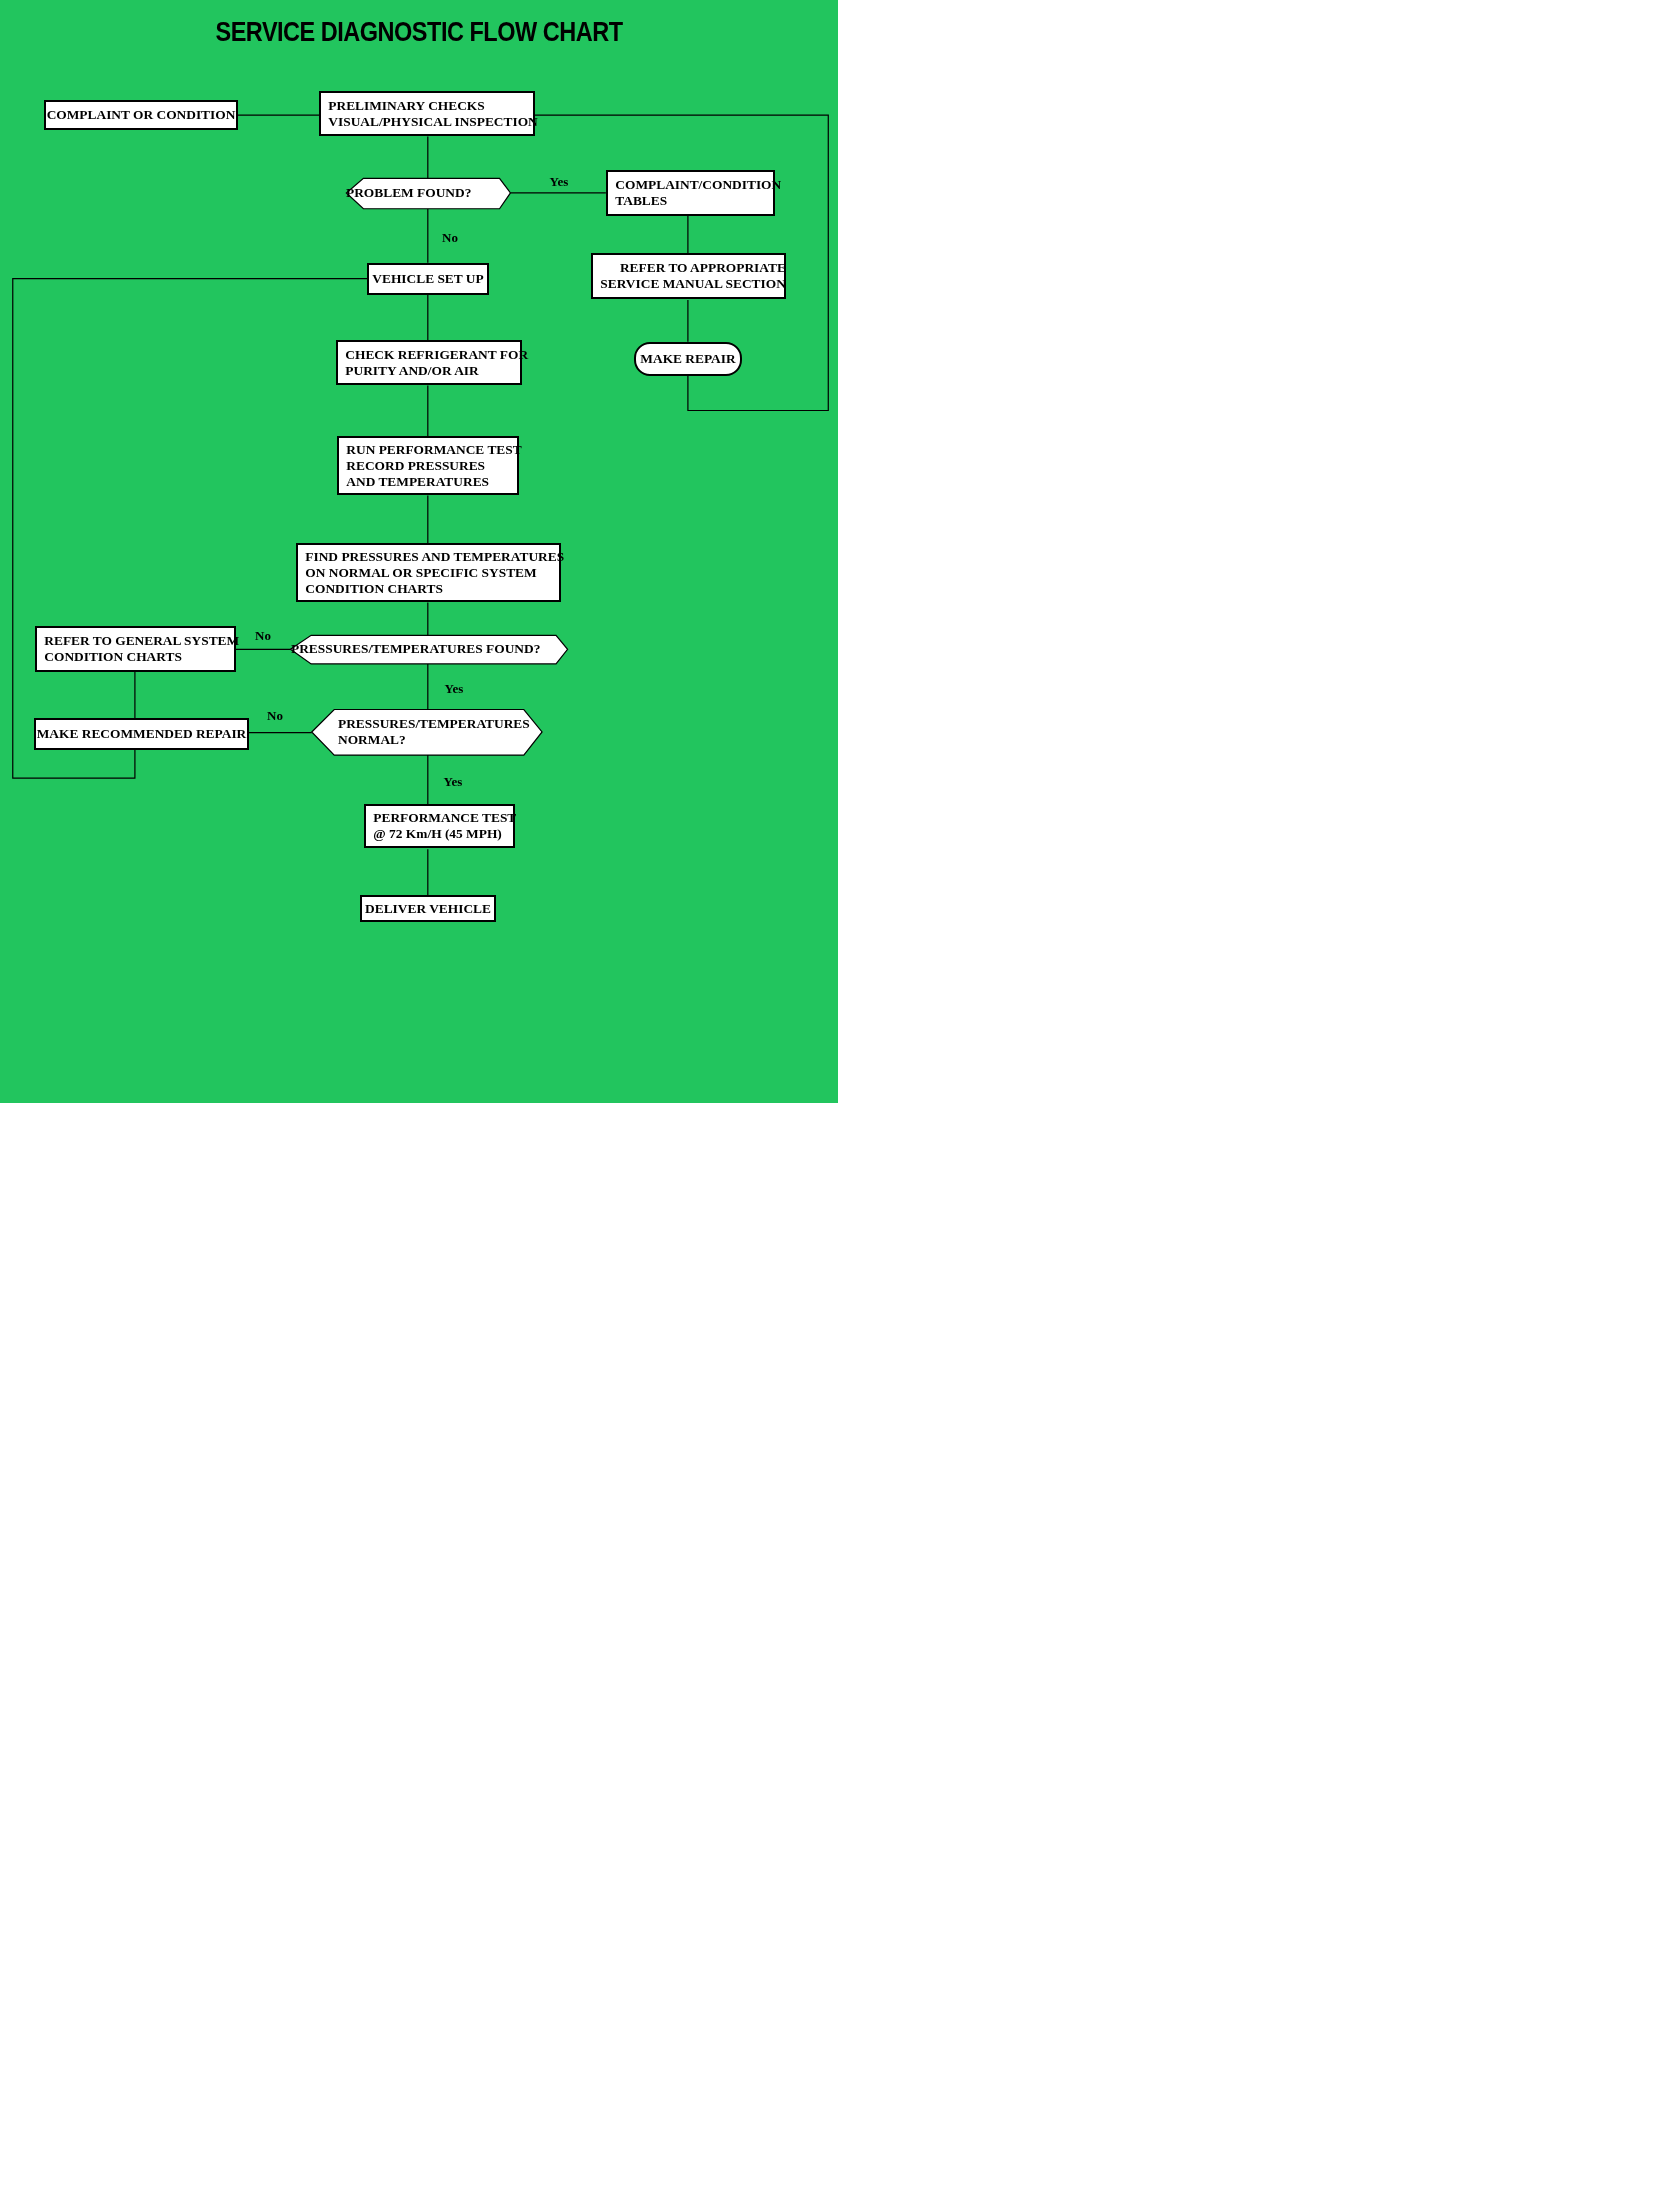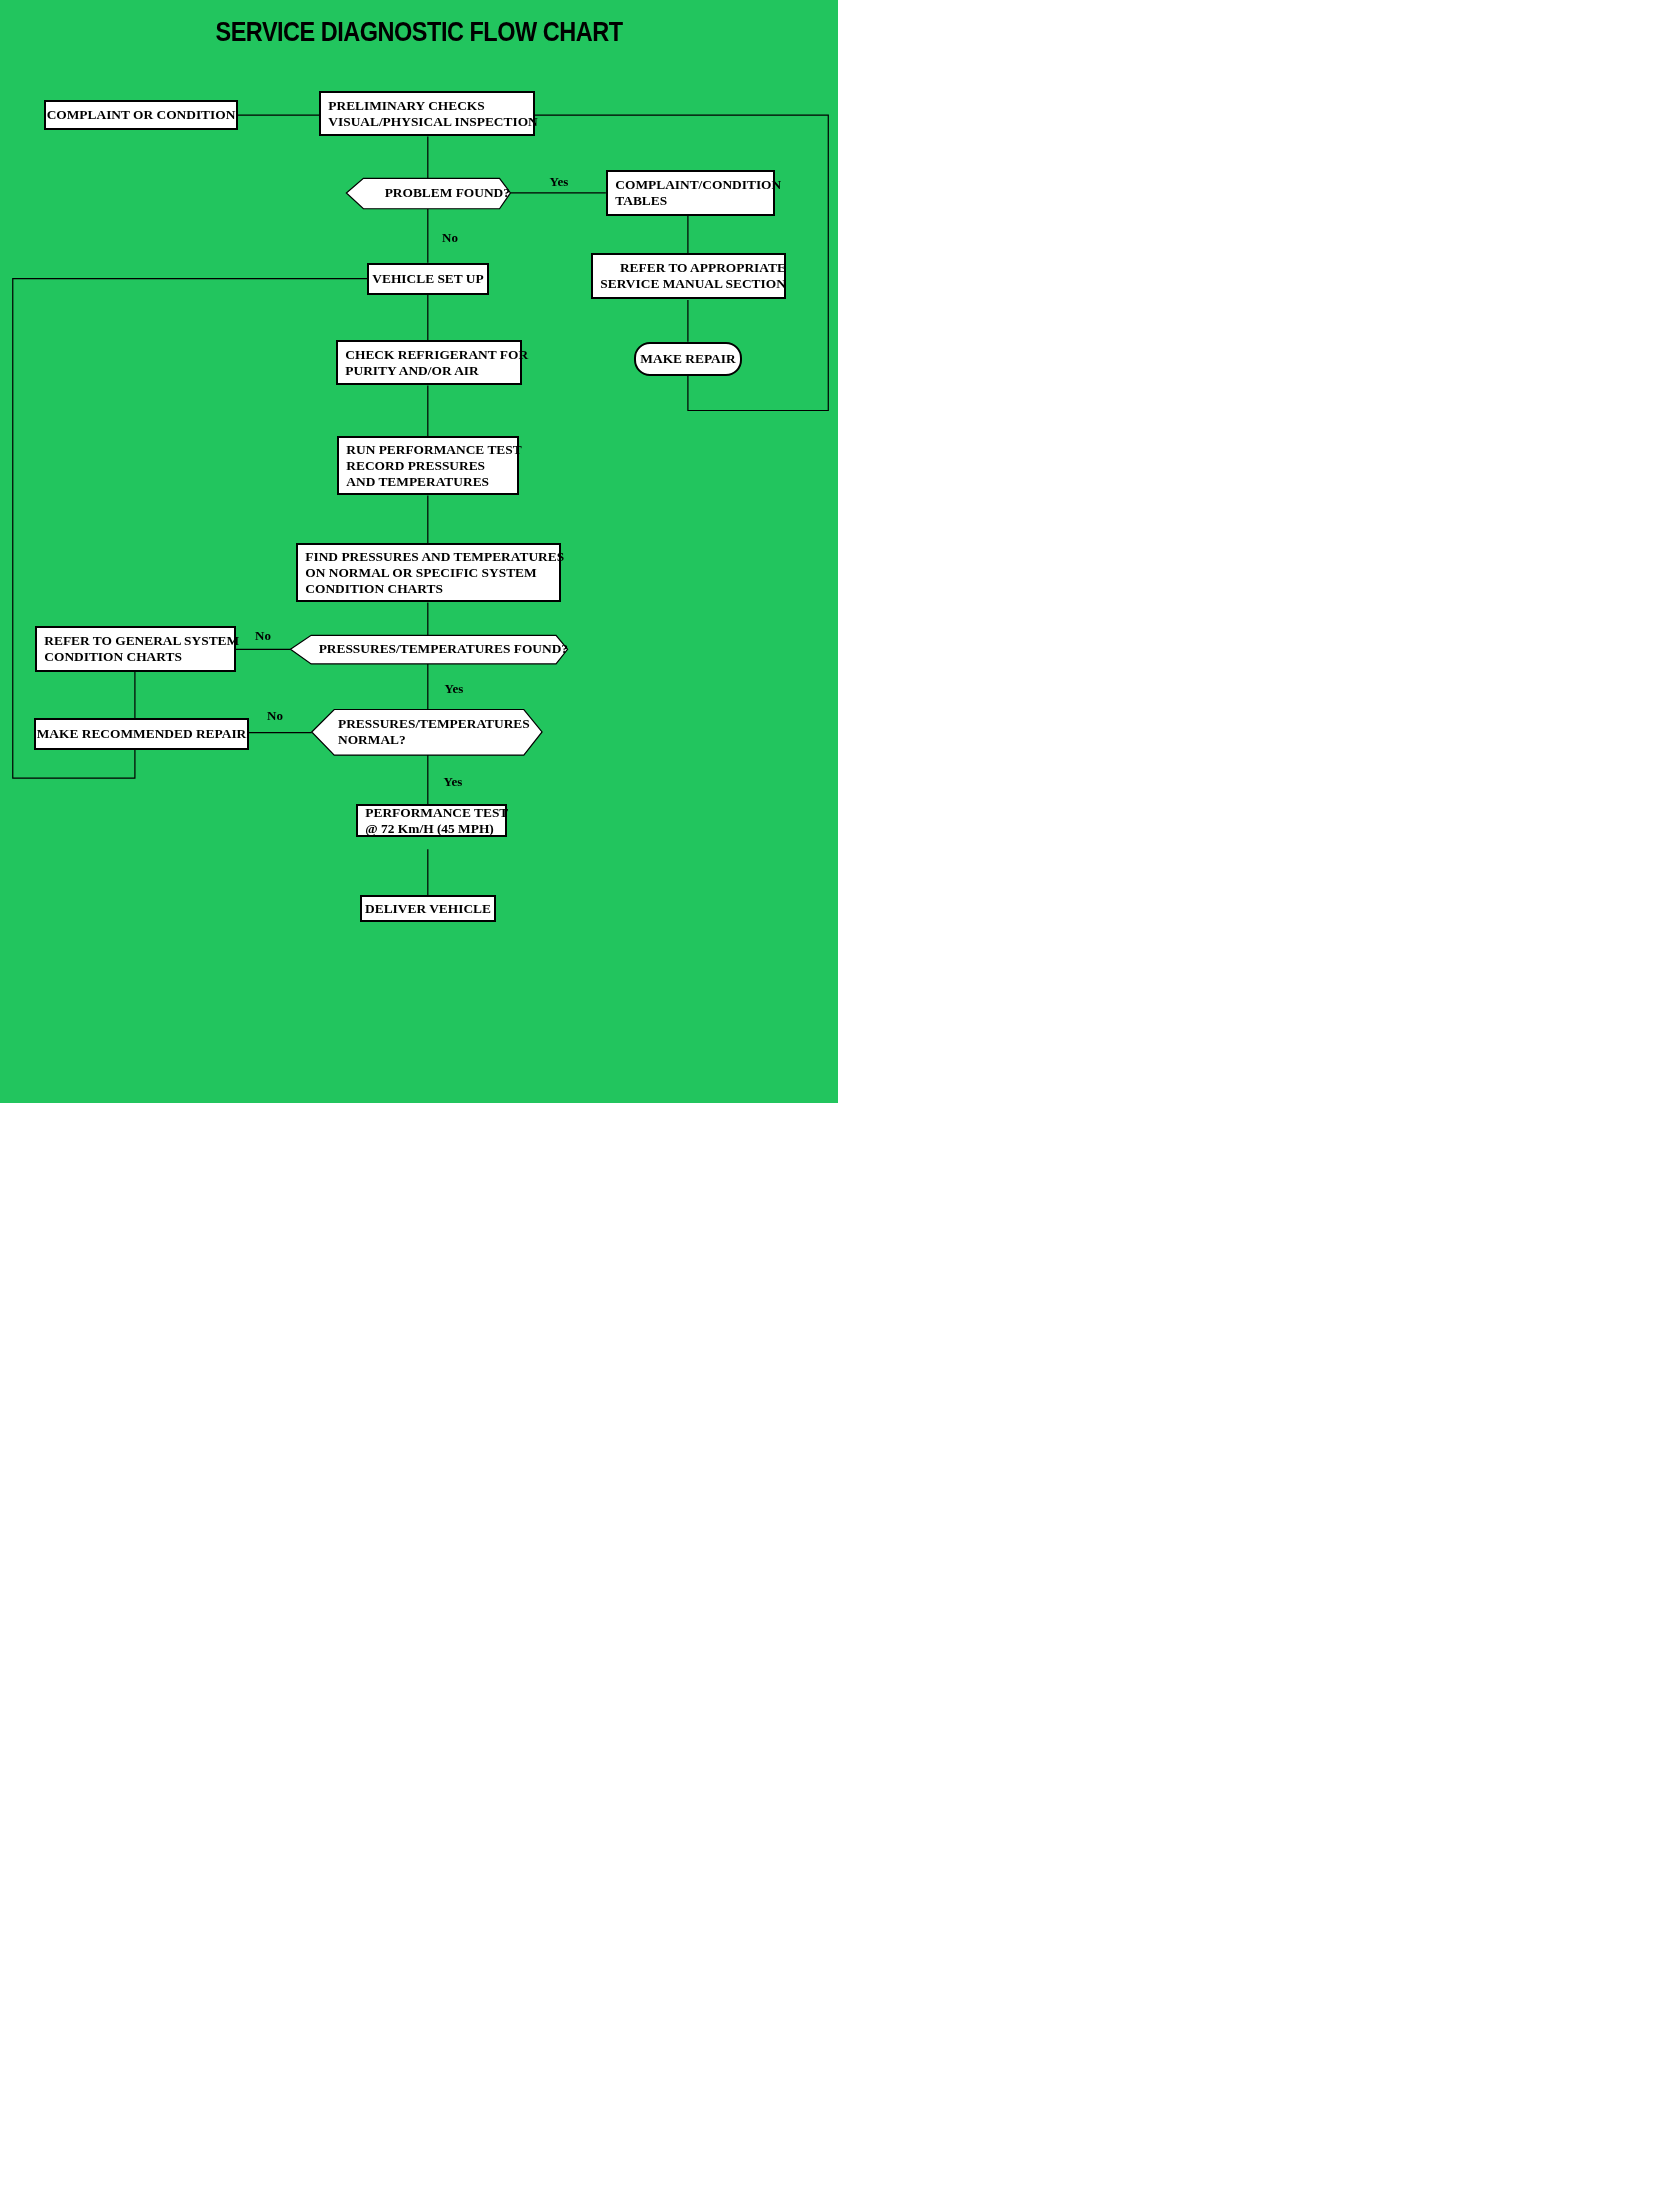--- a/index.html
+++ b/index.html
@@ -44,21 +44,21 @@
   .hexlabel{
     position:absolute;
     display:flex;
     align-items:center;
     font-weight:bold;
     font-size:13.4px;
     line-height:16px;
     white-space:pre;
     z-index:2;
   }
-  .hexlabel.center{justify-content:flex-end;text-align:center;}
+  .hexlabel.center{justify-content:flex-start;text-align:center;}
   .edgelabel{
     position:absolute;
     font-weight:bold;
     font-size:13px;
     white-space:pre;
     z-index:3;
     text-align:center;
   }
 </style>
 </head>
@@ -149,21 +149,21 @@
 
   <div class="box left" style="left:35px;top:626px;width:201px;height:46px;">
     <span>REFER TO GENERAL SYSTEM
 CONDITION CHARTS</span>
   </div>
 
   <div class="box center" style="left:34px;top:718px;width:215px;height:32px;">
     <span>MAKE RECOMMENDED REPAIR</span>
   </div>
 
-  <div class="box left" style="left:356px;top:804px;width:151px;height:33px;">
+  <div class="box left" style="left:364px;top:804px;width:151px;height:44px;">
     <span>PERFORMANCE TEST
 @ 72 Km/H (45 MPH)</span>
   </div>
 
   <div class="box center" style="left:360px;top:895px;width:136px;height:27px;">
     <span>DELIVER VEHICLE</span>
   </div>
 
   <div class="hexlabel center" style="left:346px;top:178px;width:164px;height:30px;">
     <span>PROBLEM FOUND?</span>

